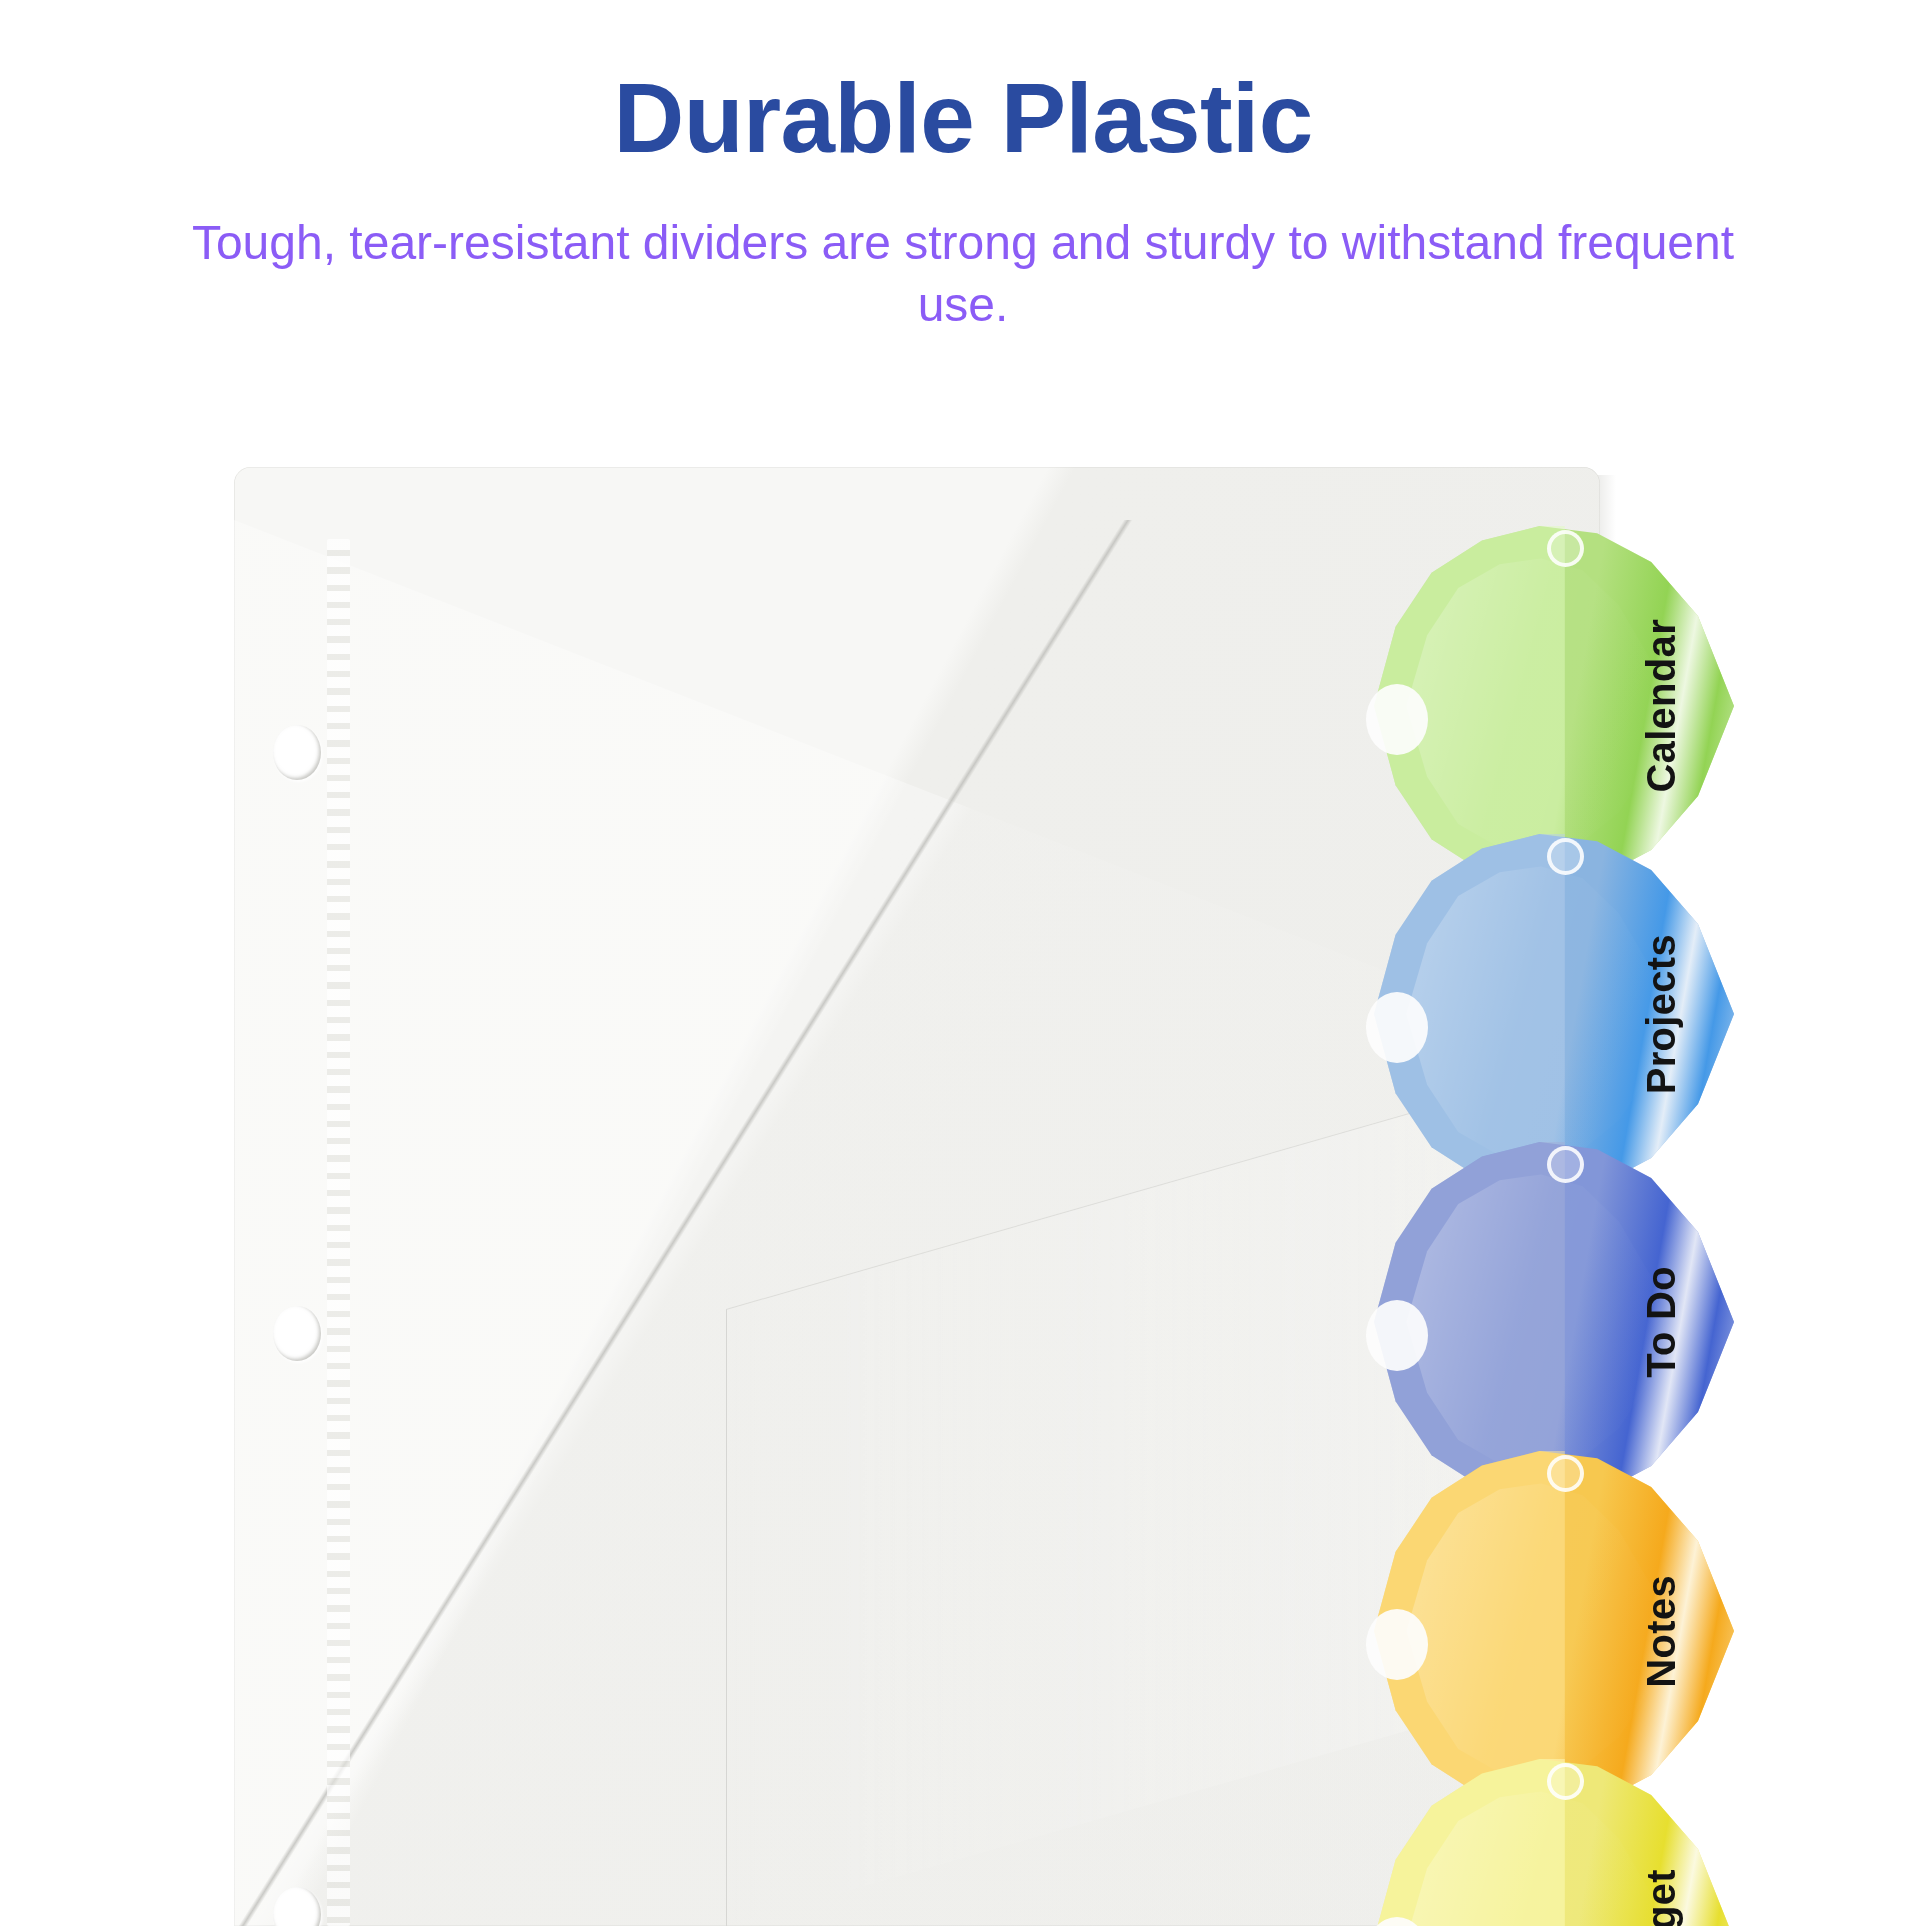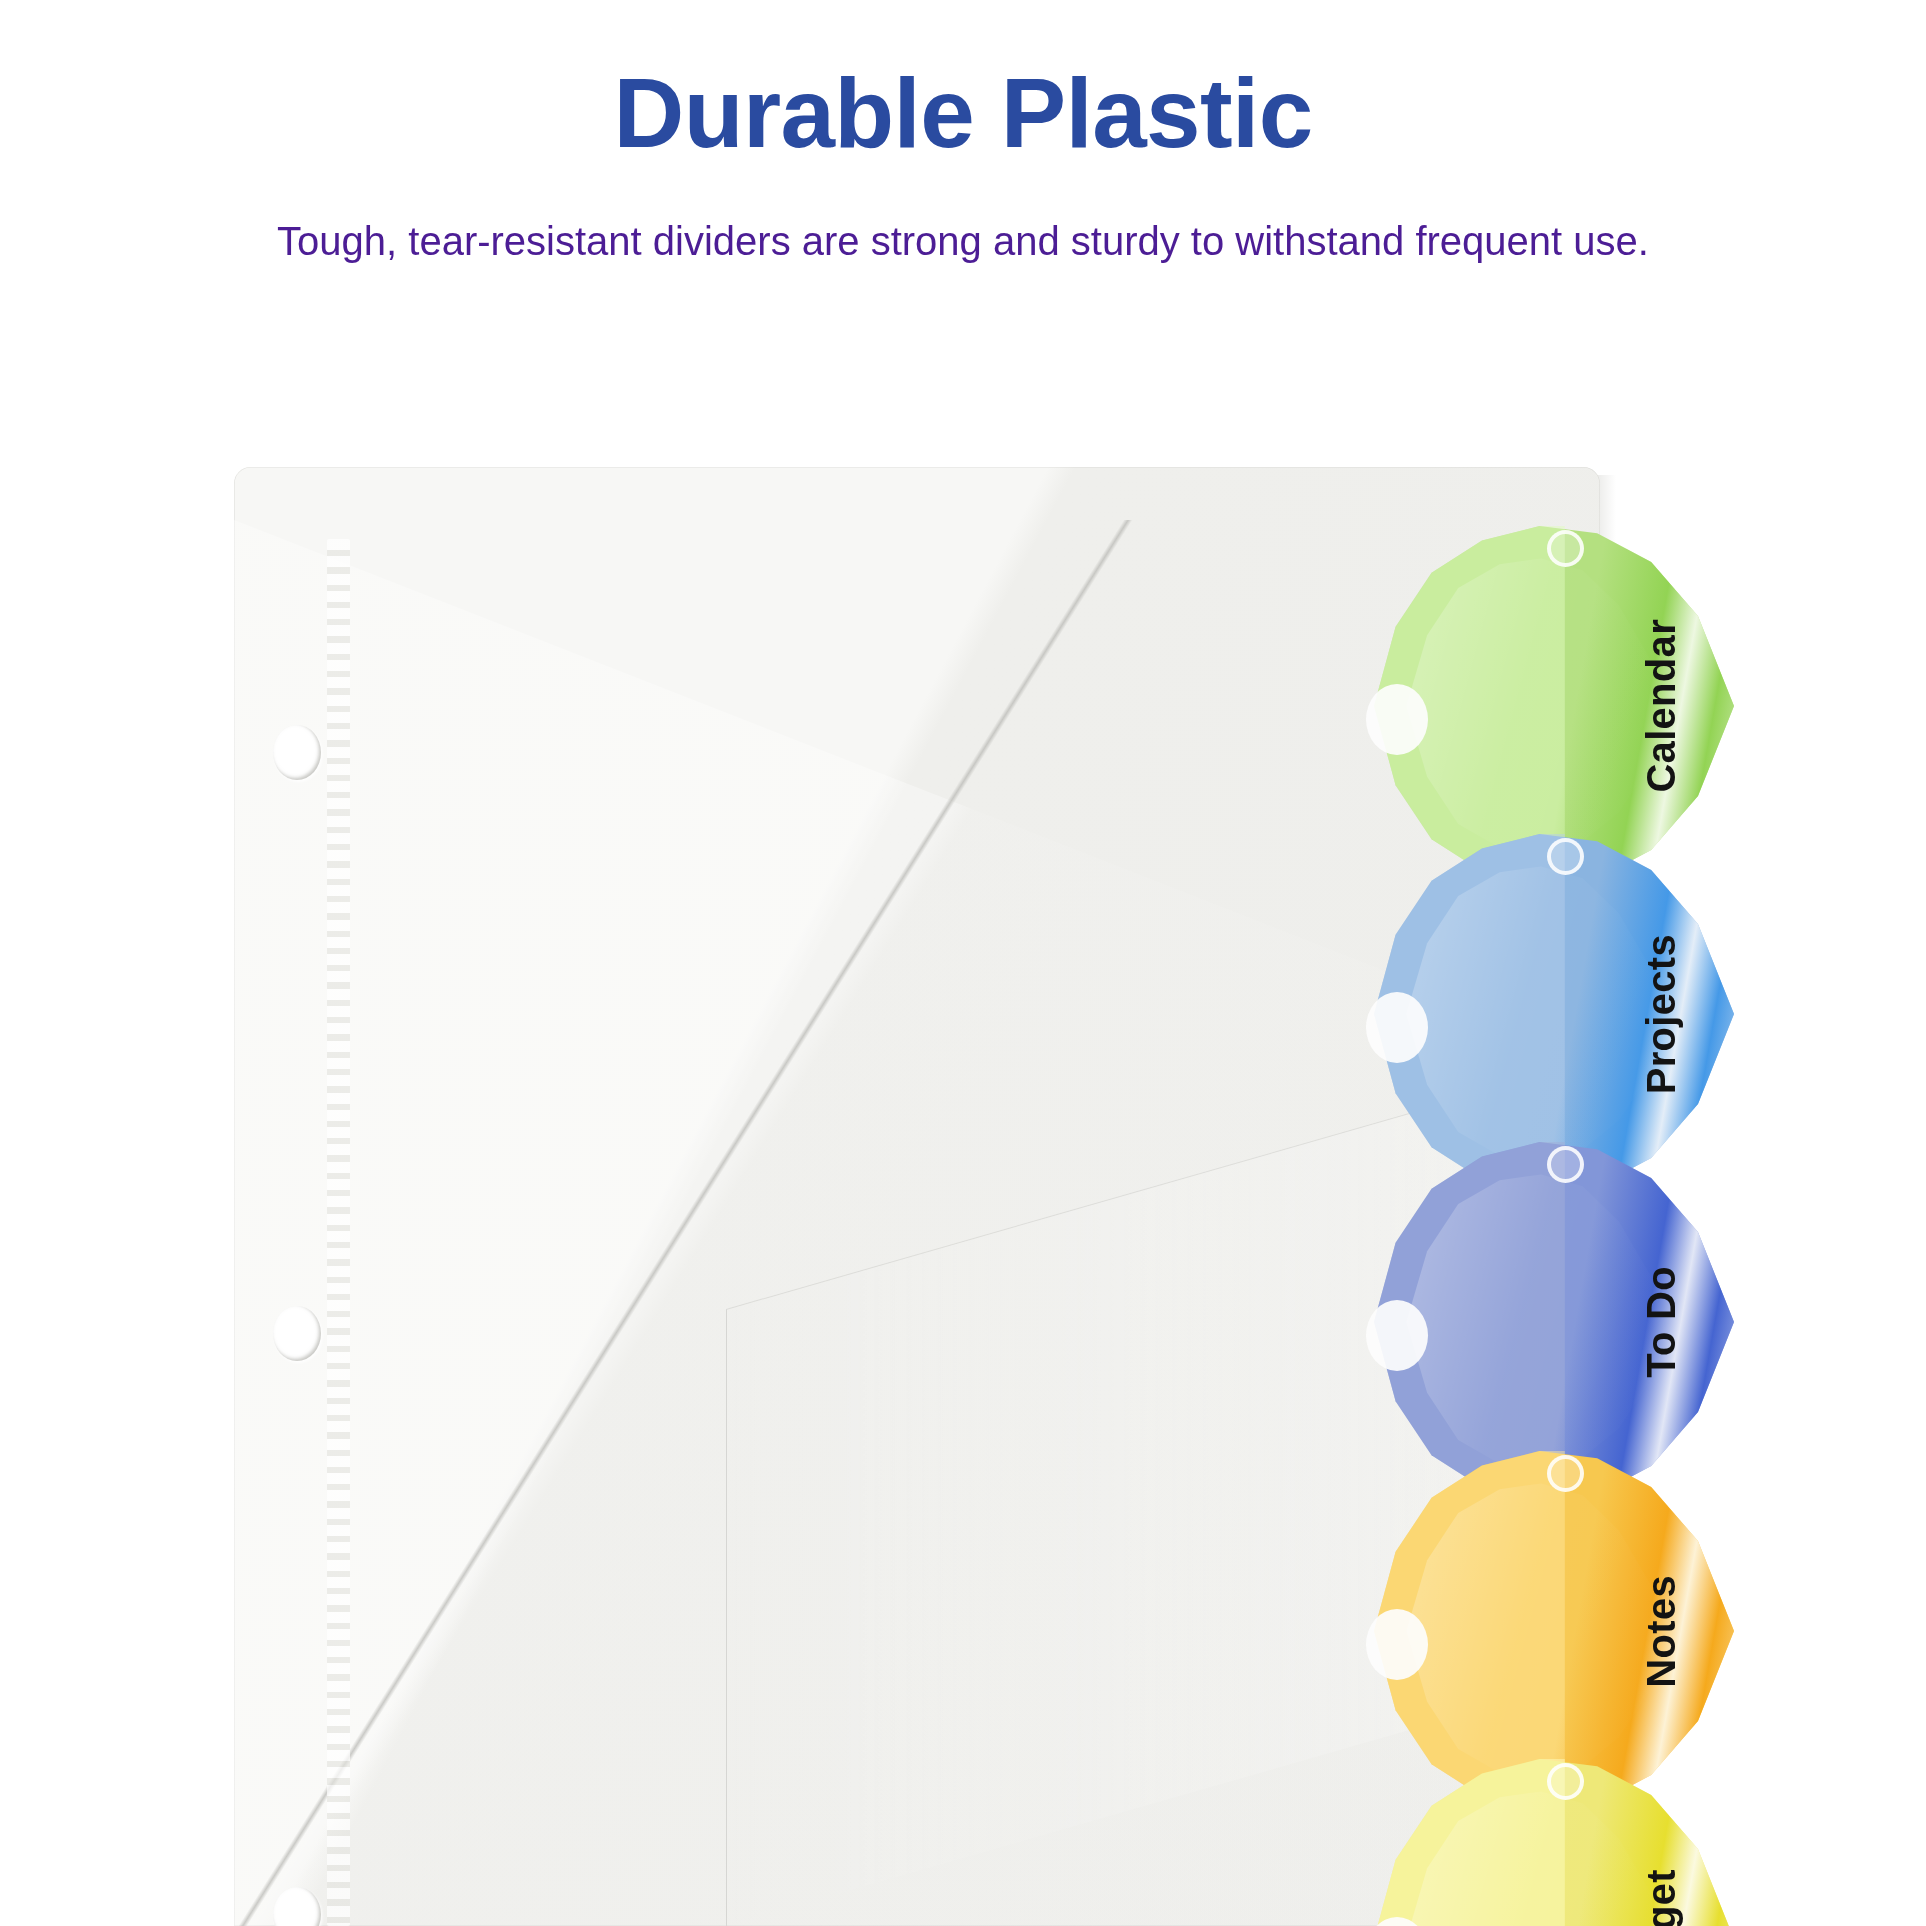--- a/index.html
+++ b/index.html
@@ -10,37 +10,37 @@
     overflow:hidden;
     position:relative;
   }
 
   
   #header{
     position:absolute;left:0;top:0;width:1926px;
     text-align:center;
   }
   #headline{
-    margin:16px;
-    padding-top:48px;
+    margin:0;
+    padding-top:69px;
     font-size:98px;
     line-height:1.0;
     font-weight:700;
     letter-spacing:-0.6px;
     color:#2a4ba0;
     font-family:"Liberation Sans", sans-serif;
   }
   #subhead{
-    margin:16px auto;
+    margin:8px auto;
     padding-top:37px;
     width:1644px;
-    font-size:40px;
+    font-size:48px;
     line-height:1.30;
     font-weight:400;
-    color:#4c1d95;
+    color:#8b5cf6;
     font-family:"Liberation Sans", sans-serif;
   }
 
   
   #photo{
     position:absolute;
     left:0;top:449px;
     width:1926px;height:1477px;
     overflow:hidden;
   }

